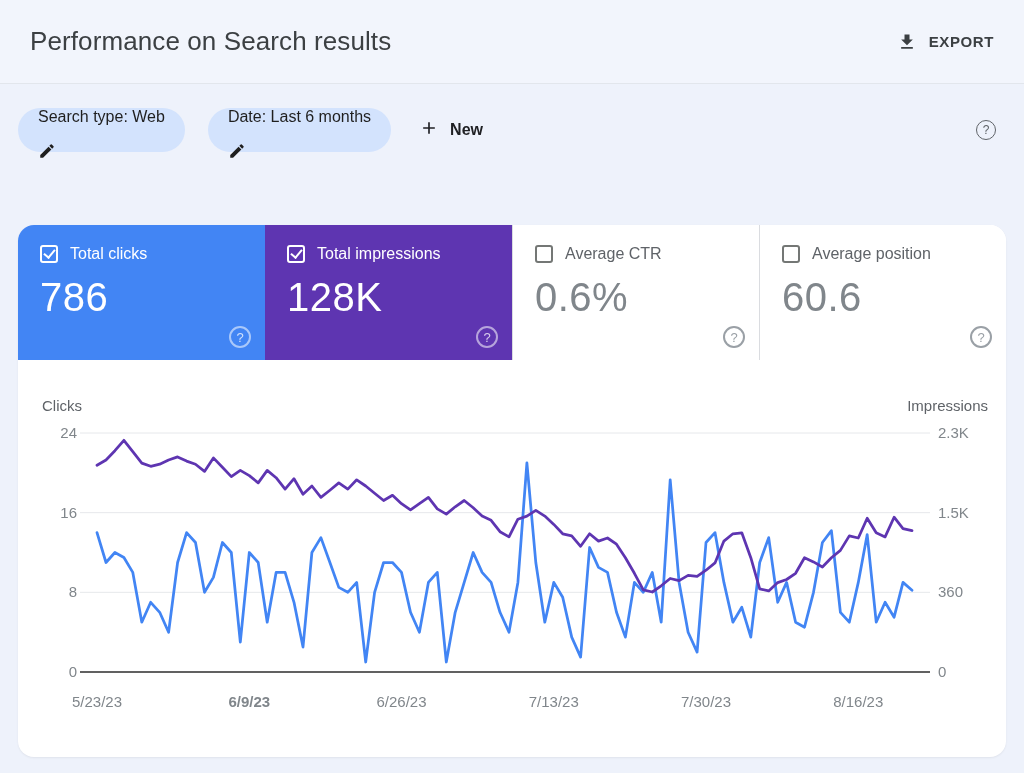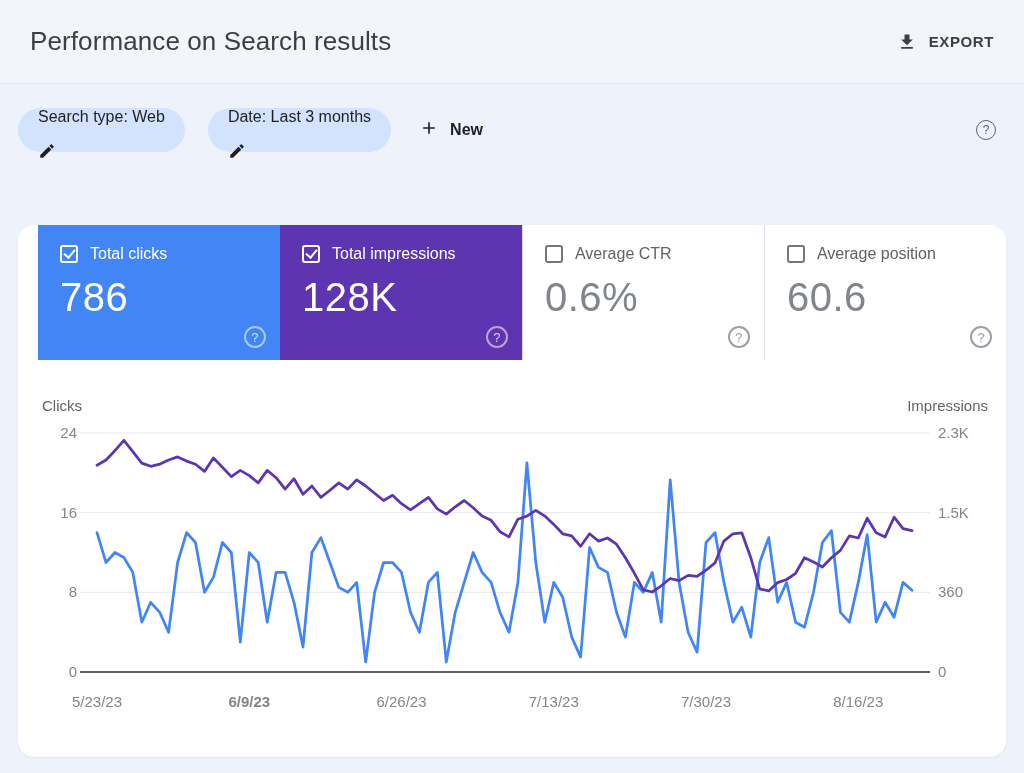--- a/index.html
+++ b/index.html
@@ -49,21 +49,21 @@
     width:20px; height:20px; border:1.5px solid #5f6368; border-radius:50%;
     display:inline-flex; align-items:center; justify-content:center;
     font-size:12px; color:#5f6368; font-weight:400;
   }
   
   .main-card {
     position:absolute; left:18px; top:225px; width:988px; height:532px;
     background:#ffffff; border-radius:16px; overflow:hidden;
     box-shadow:0 1px 2px rgba(60,64,67,0.08);
   }
-  .metric-row { display:flex; height:135px;padding-left:20px; }
+  .metric-row { display:flex; height:135px; }
   .metric-card {
     width:247px; height:135px; position:relative;
     padding:20px 22px; cursor:pointer;
   }
   .metric-card.c-blue   { background:#4285f4; color:#ffffff; }
   .metric-card.c-purple { background:#5e35b1; color:#ffffff; }
   .metric-card.c-white  { background:#ffffff; color:#5f6368; border-left:1px solid #dadce0; }
   .metric-head { display:flex; align-items:center; gap:12px; font-size:16px; }
   .metric-card.c-blue .metric-head, .metric-card.c-purple .metric-head { color:#ffffff; }
   .metric-value { font-size:40px; font-weight:400; margin-top:12px; letter-spacing:0.5px; }
@@ -119,21 +119,21 @@
 <div class="filter-row">
   <div class="chip">
     <span>Search type: Web</span>
     <span>
       <svg width="18" height="18" viewBox="0 0 24 24" fill="#1f1f1f">
           <path d="M3 17.25V21h3.75L17.81 9.94l-3.75-3.75L3 17.25zM20.71 7.04c.39-.39.39-1.02 0-1.41l-2.34-2.34a.9959.9959 0 0 0-1.41 0l-1.83 1.83 3.75 3.75 1.83-1.83z"></path>
         </svg>
     </span>
   </div>
   <div class="chip">
-    <span>Date: Last 3 months</span>
+    <span>Date: Last 6 months</span>
     <span>
       <svg width="18" height="18" viewBox="0 0 24 24" fill="#1f1f1f">
           <path d="M3 17.25V21h3.75L17.81 9.94l-3.75-3.75L3 17.25zM20.71 7.04c.39-.39.39-1.02 0-1.41l-2.34-2.34a.9959.9959 0 0 0-1.41 0l-1.83 1.83 3.75 3.75 1.83-1.83z"></path>
         </svg>
     </span>
   </div>
   <div class="new-btn">
     <span>
       <svg width="20" height="20" viewBox="0 0 24 24" fill="#202124">
           <path d="M19 13h-6v6h-2v-6H5v-2h6V5h2v6h6v2z"></path>

